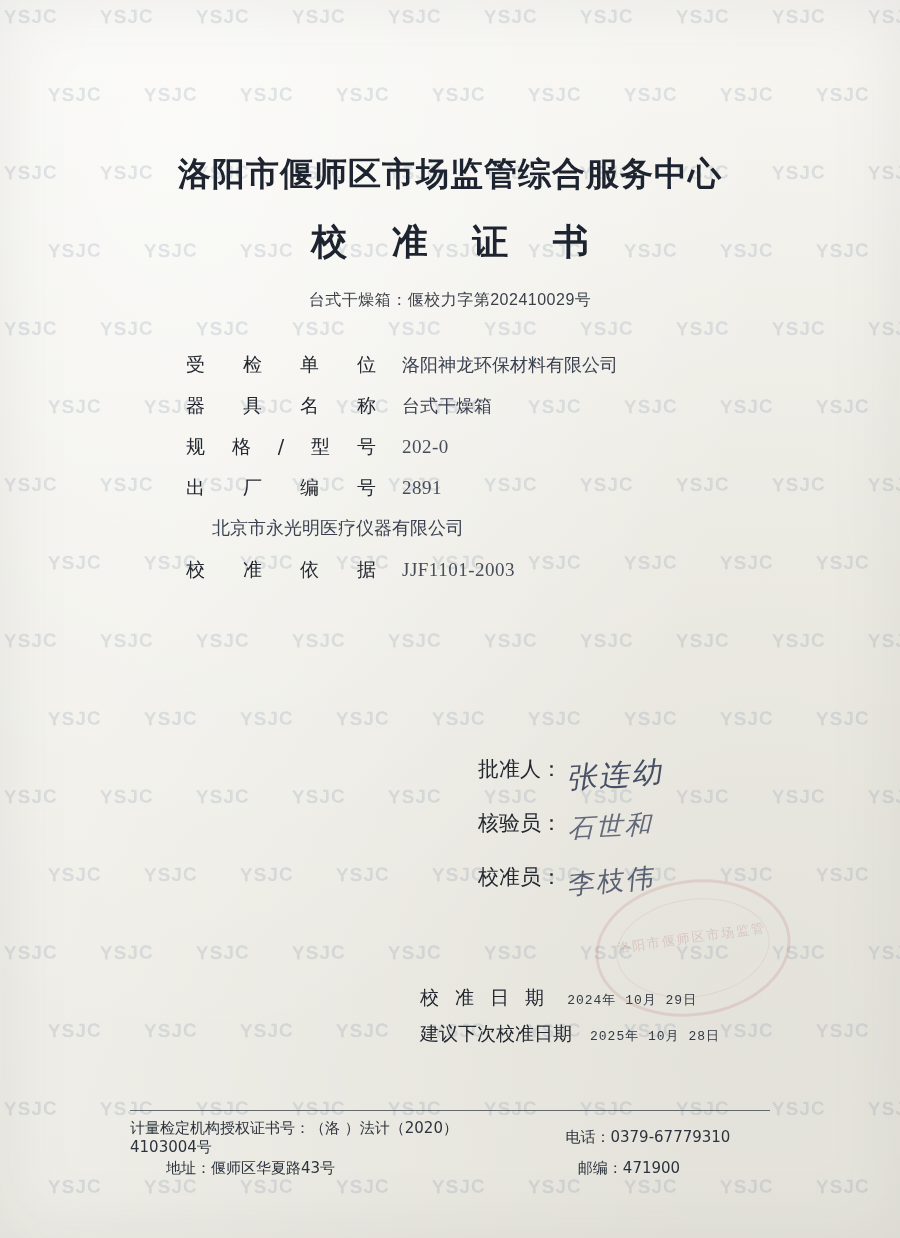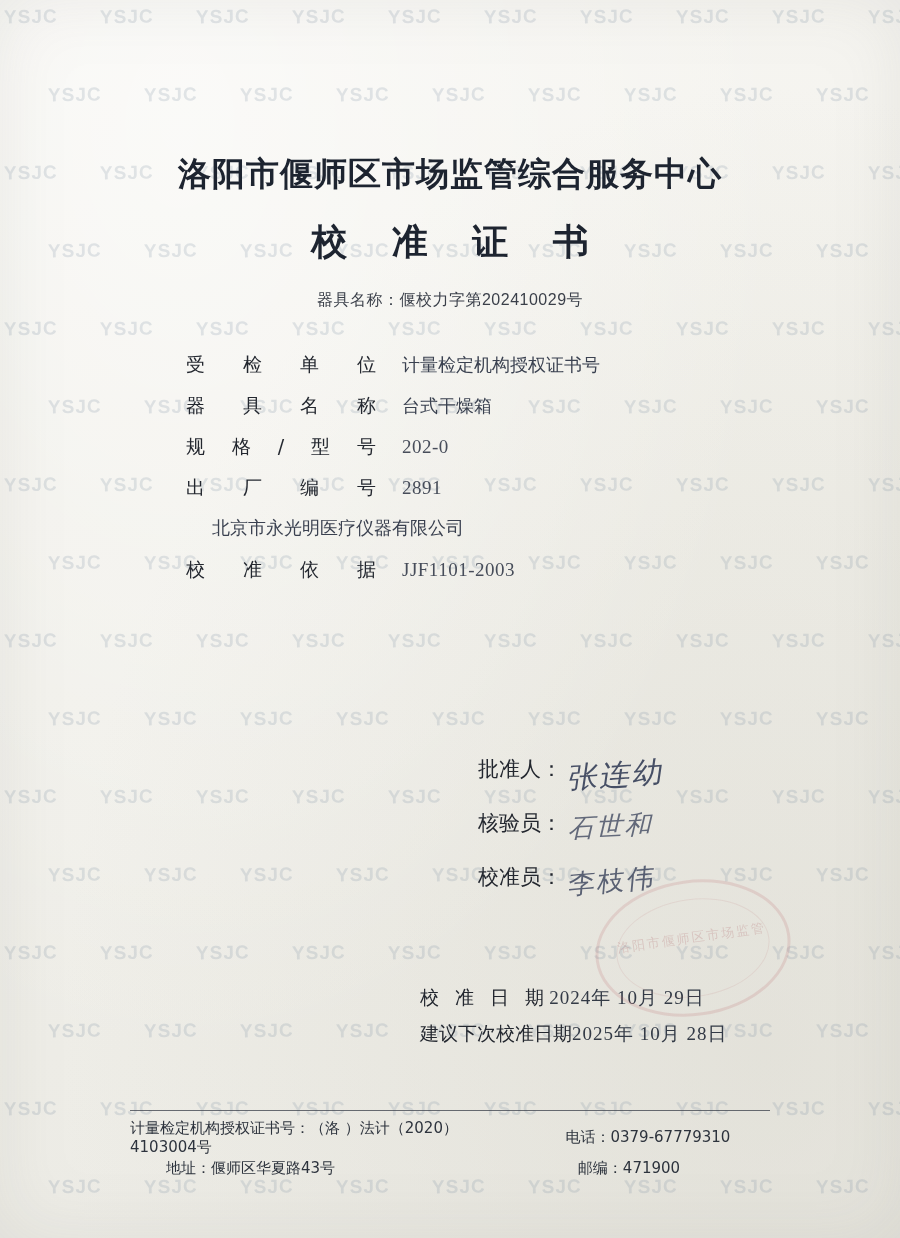--- a/index.html
+++ b/index.html
@@ -208,22 +208,23 @@
     align-items: baseline;
     height: 36px;
     font-family: "DejaVu Sans", sans-serif;
     font-size: 19px;
     color: #23272f;
     white-space: nowrap;
   }
   .date-row .dlabel { letter-spacing: 5px; }
   .date-row .dlabel.tight { letter-spacing: 0px; }
   .date-row .dvalue {
-    font-family: Liberation Serif, serif;
-    font-size: 19px;
+    margin-left: 18px;
+    font-family: Liberation Mono, monospace;
+    font-size: 13px;
     color: #333a46;
     letter-spacing: 1px;
   }
 
   
   .footer-rule {
     position: absolute;
     left: 130px;
     top: 1110px;
     width: 640px;
@@ -415,28 +416,28 @@
       <span class="wm" style="left: 528px; top: 1176px;">YSJC</span>
       <span class="wm" style="left: 624px; top: 1176px;">YSJC</span>
       <span class="wm" style="left: 720px; top: 1176px;">YSJC</span>
       <span class="wm" style="left: 816px; top: 1176px;">YSJC</span>
     </div>
 
   <div id="content">
 
     <div class="org-title">洛阳市偃师区市场监管综合服务中心</div>
     <div class="doc-title">校 准 证 书</div>
-    <div class="cert-no">器具名称：偃校力字第202410029号</div>
+    <div class="cert-no">台式干燥箱：偃校力字第202410029号</div>
 
     <div class="fields">
       <div class="field-row">
         <div class="field-label">
             <span class="lab-txt">受检单位</span>
           </div>
-        <div class="field-value">计量检定机构授权证书号</div>
+        <div class="field-value">洛阳神龙环保材料有限公司</div>
       </div>
       <div class="field-row">
         <div class="field-label">
             <span class="lab-txt">器具名称</span>
           </div>
         <div class="field-value">台式干燥箱</div>
       </div>
       <div class="field-row">
         <div class="field-label">
             <span class="lab-txt">规格/型号</span>

